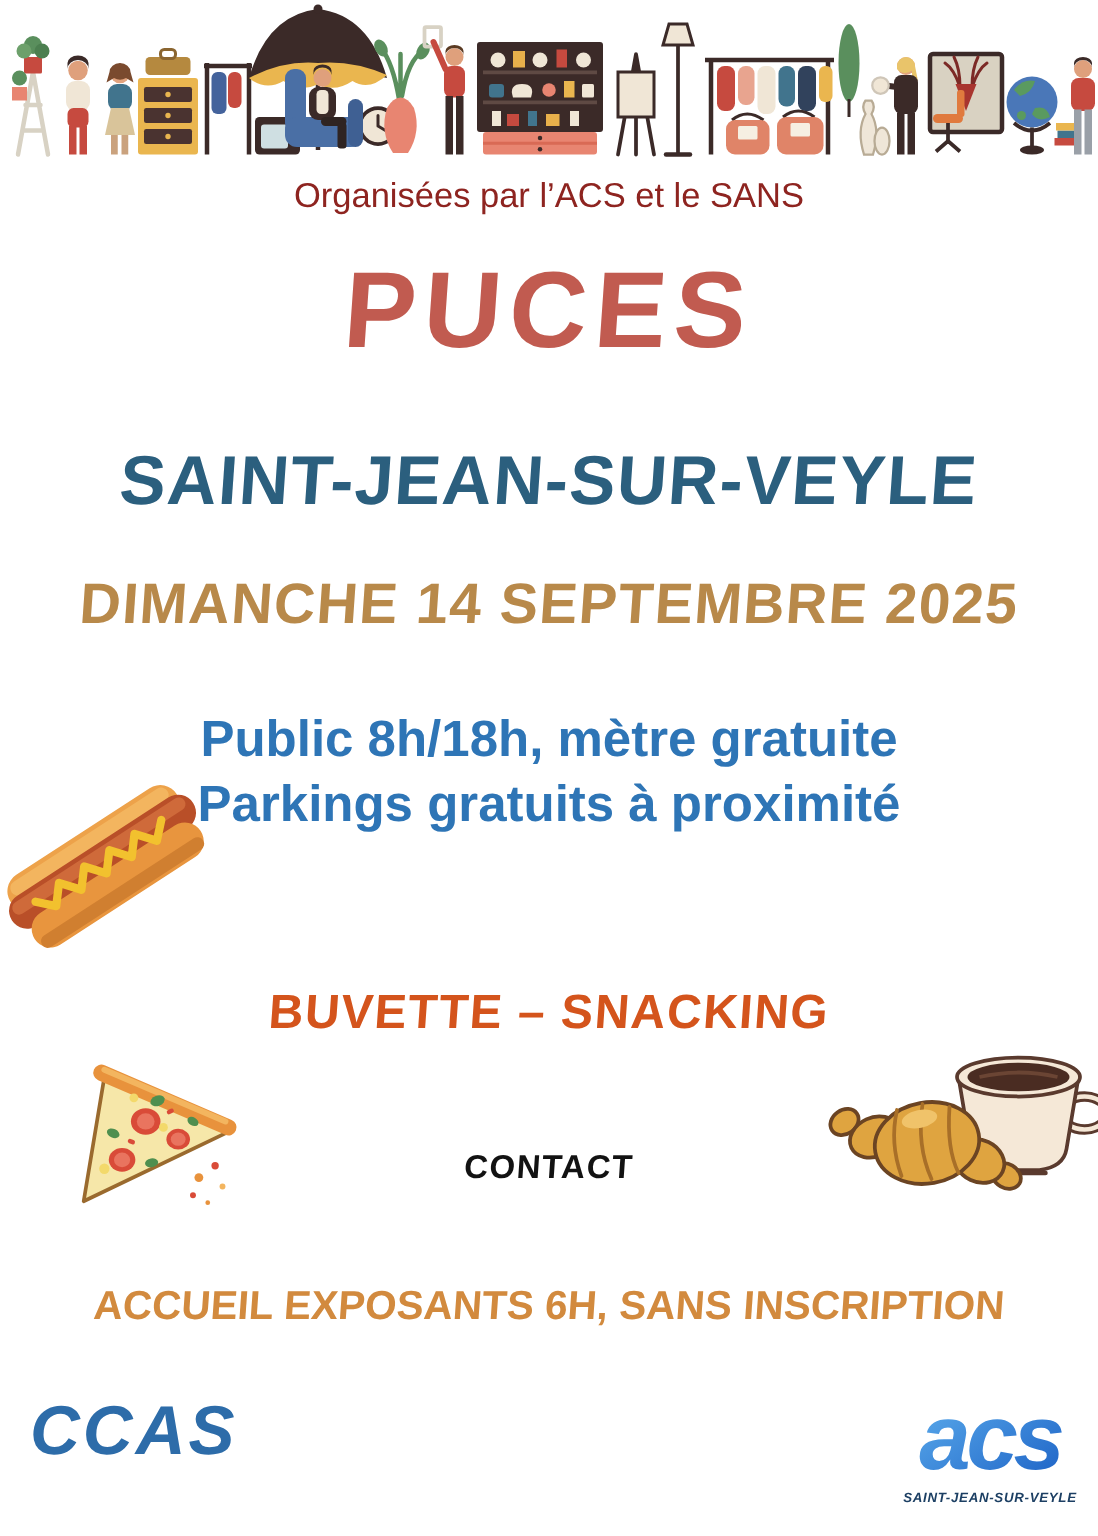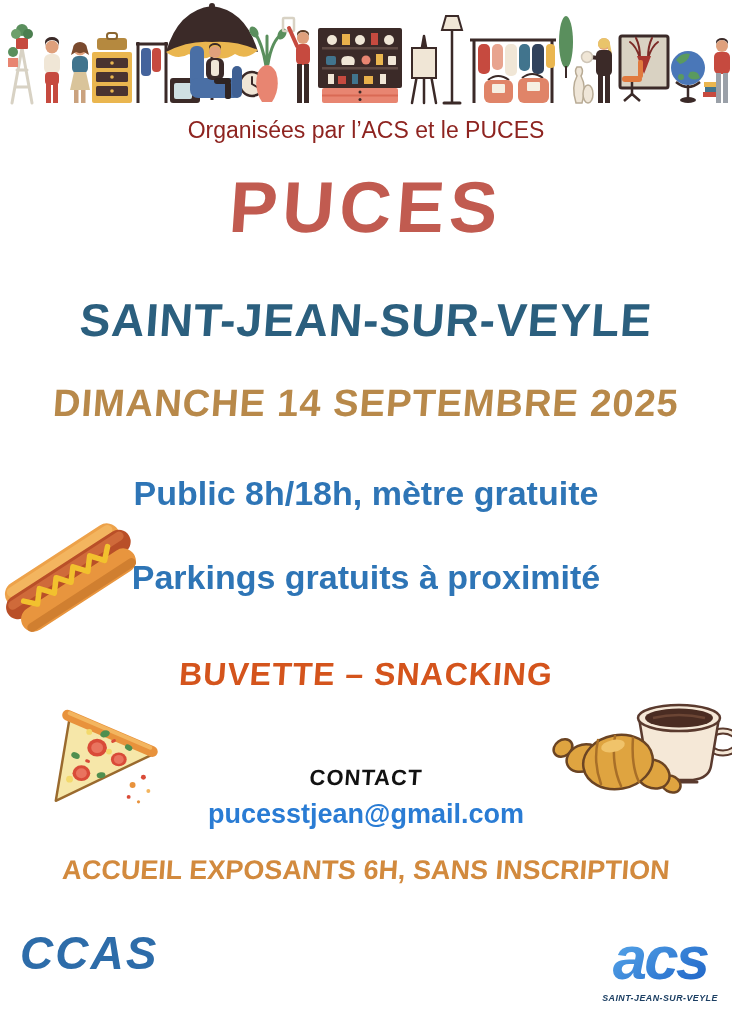--- a/index.html
+++ b/index.html
@@ -8,21 +8,21 @@
     background:#ffffff;overflow:hidden;
     font-family:"Liberation Sans",sans-serif;
   }
   .txt{position:absolute;left:0;right:0;text-align:center;line-height:1.05;}
   .display{font-weight:900;transform:skewX(-4deg);}
   .organizer{top:118px;font-size:23px;font-weight:500;color:var(--c-organizer,#8e2420);}
   .title{top:170px;font-size:72px;letter-spacing:5px;color:var(--c-title,#c15b50);}
   .location{top:296px;font-size:46px;letter-spacing:1px;color:var(--c-location,#2b5f7e);}
   .date{top:384px;font-size:38px;letter-spacing:1px;color:var(--c-date,#b8894a);}
   .info1{top:476px;font-size:34px;font-weight:600;color:var(--c-info,#2e75b6);}
-  .info2{top:560px;font-size:34px;font-weight:600;color:var(--c-info,#2e75b6);}
+  .info2{top:519px;font-size:34px;font-weight:600;color:var(--c-info,#2e75b6);}
   .food{top:658px;font-size:32px;letter-spacing:1px;color:var(--c-food,#d4541c);}
   .contact{top:766px;font-size:22px;letter-spacing:1px;color:var(--c-contact,#121212);}
   .email{top:800px;font-size:27px;font-weight:600;color:var(--c-email,#2a7cd4);}
   .exhibitors{top:856px;font-size:27px;color:var(--c-exhibitors,#d28a3e);}
   .price{top:894px;font-size:27px;font-weight:600;color:var(--c-price,#2e75b6);}
   .ccas{
     position:absolute;left:20px;top:926px;
     font-size:46px;font-weight:900;font-style:italic;letter-spacing:2px;
     color:var(--c-ccas,#2d6ca9);
   }
@@ -220,29 +220,28 @@
       <rect x="705" y="87" width="12" height="5" fill="#41748d"></rect>
       <rect x="704" y="82" width="13" height="5" fill="#eab64f"></rect>
       <circle cx="722" cy="46" r="6" fill="#dfa07c"></circle>
       <path d="M716 45 a6 5 0 0 1 12 0 v-3 a6 4 0 0 0 -12 0 Z" fill="#3b2a28"></path>
       <rect x="714" y="52" width="16" height="22" rx="5" fill="#c64a3f"></rect>
       <rect x="716" y="73" width="5" height="30" fill="#9aa0a8"></rect>
       <rect x="723" y="73" width="5" height="30" fill="#9aa0a8"></rect>
     </g>
   </svg>
 
-  <div class="txt organizer">Organisées par l’ACS et le PUCES</div>
+  <div class="txt organizer">Organisées par l’ACS et le SANS</div>
   <div class="txt title display">PUCES</div>
   <div class="txt location display">SAINT-JEAN-SUR-VEYLE</div>
   <div class="txt date display">DIMANCHE 14 SEPTEMBRE 2025</div>
   <div class="txt info1">Public 8h/18h, mètre gratuite</div>
   <div class="txt info2">Parkings gratuits à proximité</div>
   <div class="txt food display">BUVETTE – SNACKING</div>
   <div class="txt contact display">CONTACT</div>
-  <div class="txt email">pucesstjean@gmail.com</div>
   <div class="txt exhibitors display">ACCUEIL EXPOSANTS 6H, SANS INSCRIPTION</div>
 
   <svg class="hotdog" viewBox="0 0 148 70" xmlns="http://www.w3.org/2000/svg">
     <rect x="8" y="8" width="132" height="26" rx="13" fill="#eda24a"></rect>
     <rect x="12" y="11" width="124" height="10" rx="5" fill="#f3b55f"></rect>
     <rect x="2" y="20" width="144" height="24" rx="12" fill="#b94f28"></rect>
     <rect x="6" y="23" width="136" height="9" rx="4.5" fill="#cf6a3a"></rect>
     <rect x="8" y="38" width="132" height="25" rx="12.5" fill="#e8953e"></rect>
     <rect x="10" y="52" width="128" height="9" rx="4.5" fill="#d07f30"></rect>
     <path d="M22 30 l10 10 l10 -12 l10 12 l10 -12 l10 12 l10 -12 l10 12 l10 -12 l10 12 l10 -10" stroke="#f2c12e" stroke-width="5.5" fill="none" stroke-linecap="round" stroke-linejoin="round"></path>

